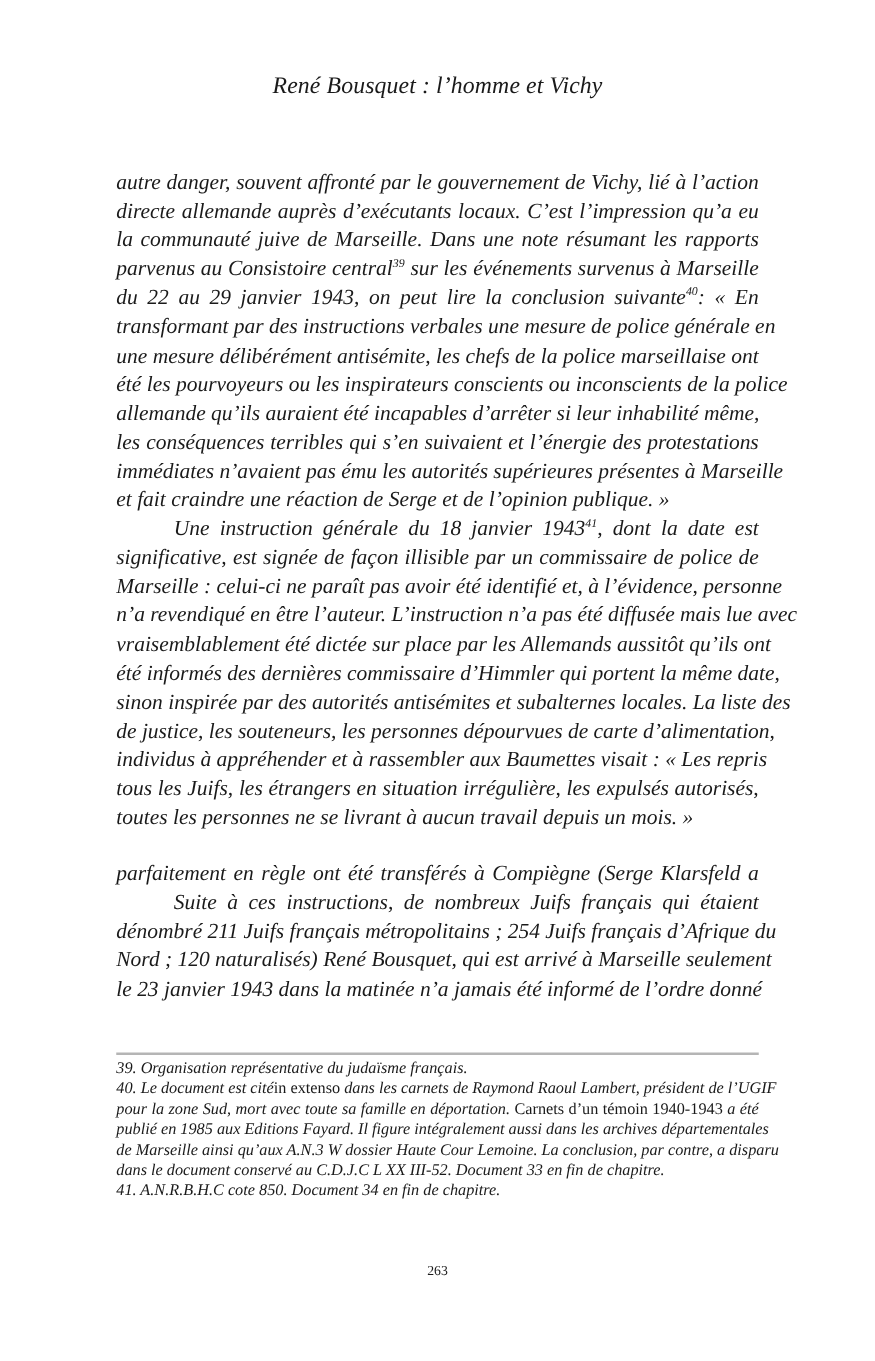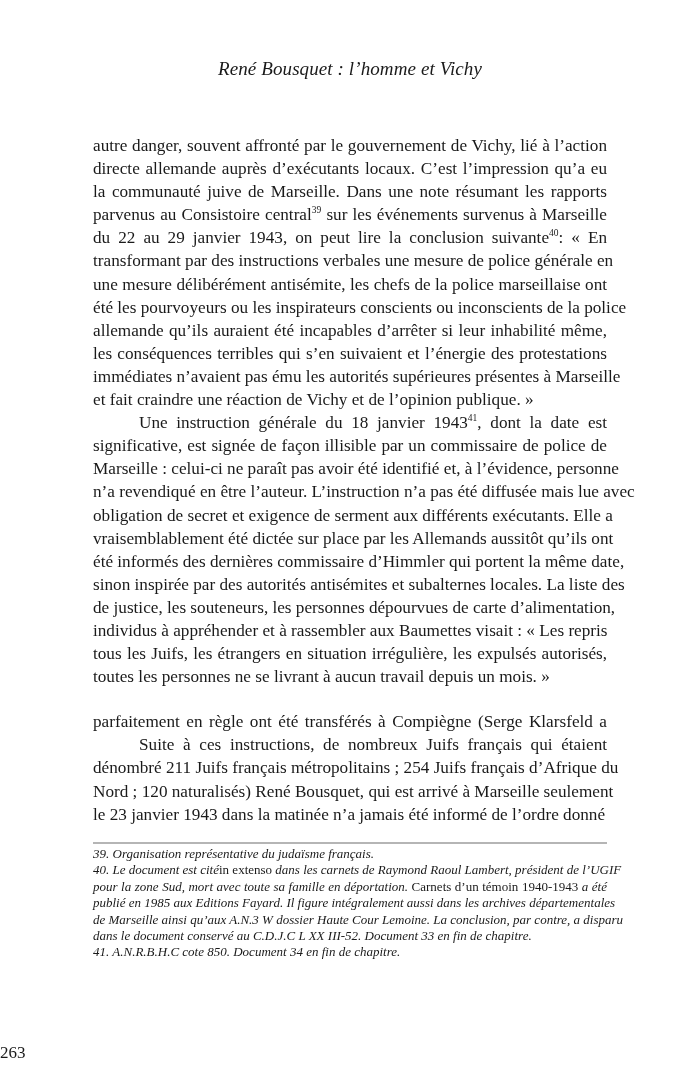--- a/index.html
+++ b/index.html
@@ -7,21 +7,21 @@
     width: 700px; height: 1089px; position: relative; overflow: hidden;
     font-family: "Liberation Serif", "DejaVu Serif", serif;
     color: #1a1a1a;
   }
   .running-head {
     position: absolute; top: 58px; left: 0; width: 700px;
     text-align: center; font-style: italic; font-size: 19px; letter-spacing: 0.1px;
   }
   .body-text {
     position: absolute; top: 134px; left: 93px; width: 514px;
-    font-size: 17.2px; line-height: 23.1px;
+    font-size: 17.2px; line-height: 23.1px; font-style: italic;
   }
   .body-text .line {
     display: block; text-align: justify; text-align-last: justify;
     white-space: nowrap; height: 23.1px;
   }
   .body-text .line.last { text-align-last: left; }
   .body-text .line.indent { padding-left: 46px; }
   .para-gap { height: 22px; }
   sup.fn { font-size: 9.5px; line-height: 0; vertical-align: super; }
   .rule {
@@ -31,51 +31,49 @@
   .footnotes {
     position: absolute; top: 846px; left: 93px; width: 514px;
     font-size: 13px; line-height: 16.4px; font-style: italic;
   }
   .footnotes .fline {
     display: block; white-space: nowrap; text-align: justify; text-align-last: justify;
   }
   .footnotes .fline.last { text-align-last: left; }
   .roman { font-style: normal; }
   .page-number {
-    position: absolute; top: 1011px; left: 0; width: 700px; 
-    font-size: 17px;
-    margin-top: 32px;
+    position: absolute; top: 1011px; left: 0; width: 700px; text-align: center;
+    font-size: 11px;
   }
 </style>
 </head>
 <body>
 
 <div class="running-head">René Bousquet : l’homme et Vichy</div>
 
 <div class="body-text">
   <div class="paragraph">
       <span class="line"><span>autre danger, souvent affronté par le gouvernement de Vichy, lié à l’action</span></span>
       <span class="line"><span>directe allemande auprès d’exécutants locaux. C’est l’impression qu’a eu</span></span>
       <span class="line"><span>la communauté juive de Marseille. Dans une note résumant les rapports</span></span>
       <span class="line"><span>parvenus au Consistoire central</span><sup class="fn">39</sup><span> sur les événements survenus à Marseille</span></span>
       <span class="line"><span>du 22 au 29 janvier 1943, on peut lire la conclusion suivante</span><sup class="fn">40</sup><span>: « En</span></span>
       <span class="line"><span>transformant par des instructions verbales une mesure de police générale en</span></span>
       <span class="line"><span>une mesure délibérément antisémite, les chefs de la police marseillaise ont</span></span>
       <span class="line"><span>été les pourvoyeurs ou les inspirateurs conscients ou inconscients de la police</span></span>
       <span class="line"><span>allemande qu’ils auraient été incapables d’arrêter si leur inhabilité même,</span></span>
       <span class="line"><span>les conséquences terribles qui s’en suivaient et l’énergie des protestations</span></span>
       <span class="line"><span>immédiates n’avaient pas ému les autorités supérieures présentes à Marseille</span></span>
-      <span class="line last"><span>et fait craindre une réaction de Vichy et de l’opinion publique. »</span></span>
+      <span class="line last"><span>et fait craindre une réaction de Serge et de l’opinion publique. »</span></span>
     </div>
   <div class="paragraph">
       <span class="line indent"><span>Une instruction générale du 18 janvier 1943</span><sup class="fn">41</sup><span>, dont la date est</span></span>
       <span class="line"><span>significative, est signée de façon illisible par un commissaire de police de</span></span>
       <span class="line"><span>Marseille : celui-ci ne paraît pas avoir été identifié et, à l’évidence, personne</span></span>
       <span class="line"><span>n’a revendiqué en être l’auteur. L’instruction n’a pas été diffusée mais lue avec</span></span>
-      <span class="line"><span>obligation de secret et exigence de serment aux différents exécutants. Elle a</span></span>
       <span class="line"><span>vraisemblablement été dictée sur place par les Allemands aussitôt qu’ils ont</span></span>
       <span class="line"><span>été informés des dernières commissaire d’Himmler qui portent la même date,</span></span>
       <span class="line"><span>sinon inspirée par des autorités antisémites et subalternes locales. La liste des</span></span>
       <span class="line"><span>de justice, les souteneurs, les personnes dépourvues de carte d’alimentation,</span></span>
       <span class="line"><span>individus à appréhender et à rassembler aux Baumettes visait : « Les repris</span></span>
       <span class="line"><span>tous les Juifs, les étrangers en situation irrégulière, les expulsés autorisés,</span></span>
       <span class="line last"><span>toutes les personnes ne se livrant à aucun travail depuis un mois. »</span></span>
     </div>
   <div class="para-gap"></div>
   <div class="paragraph">

